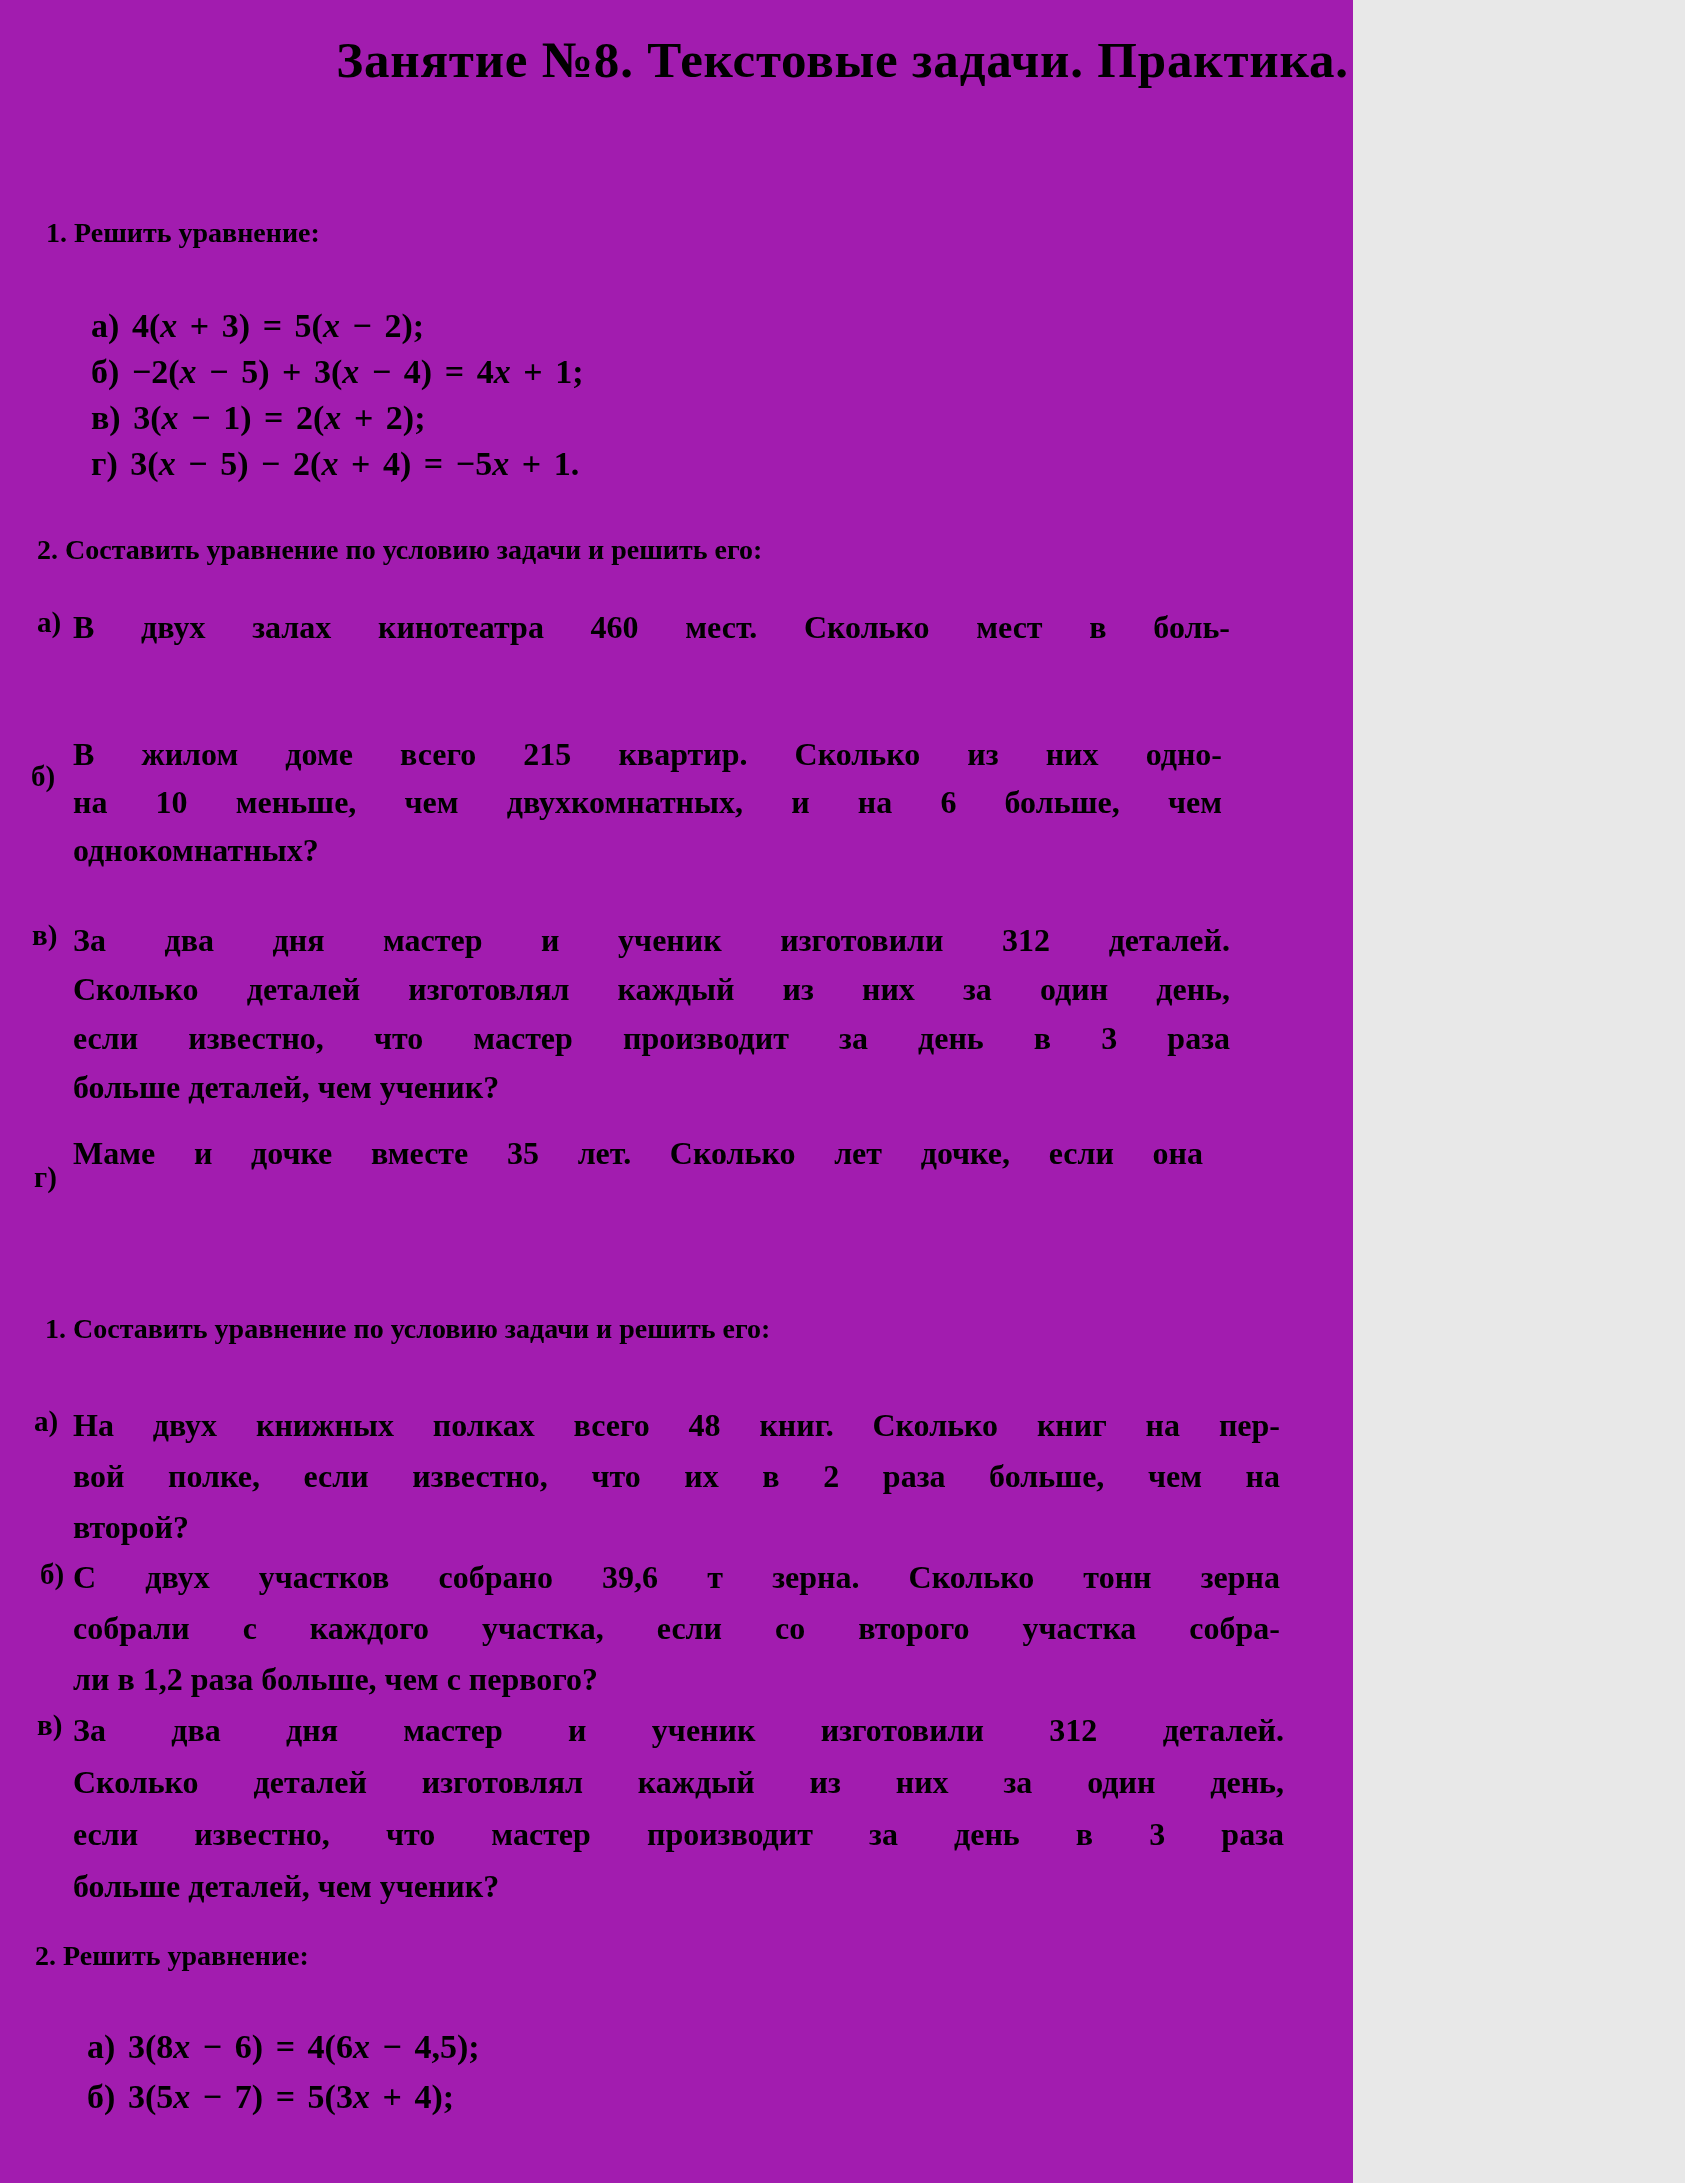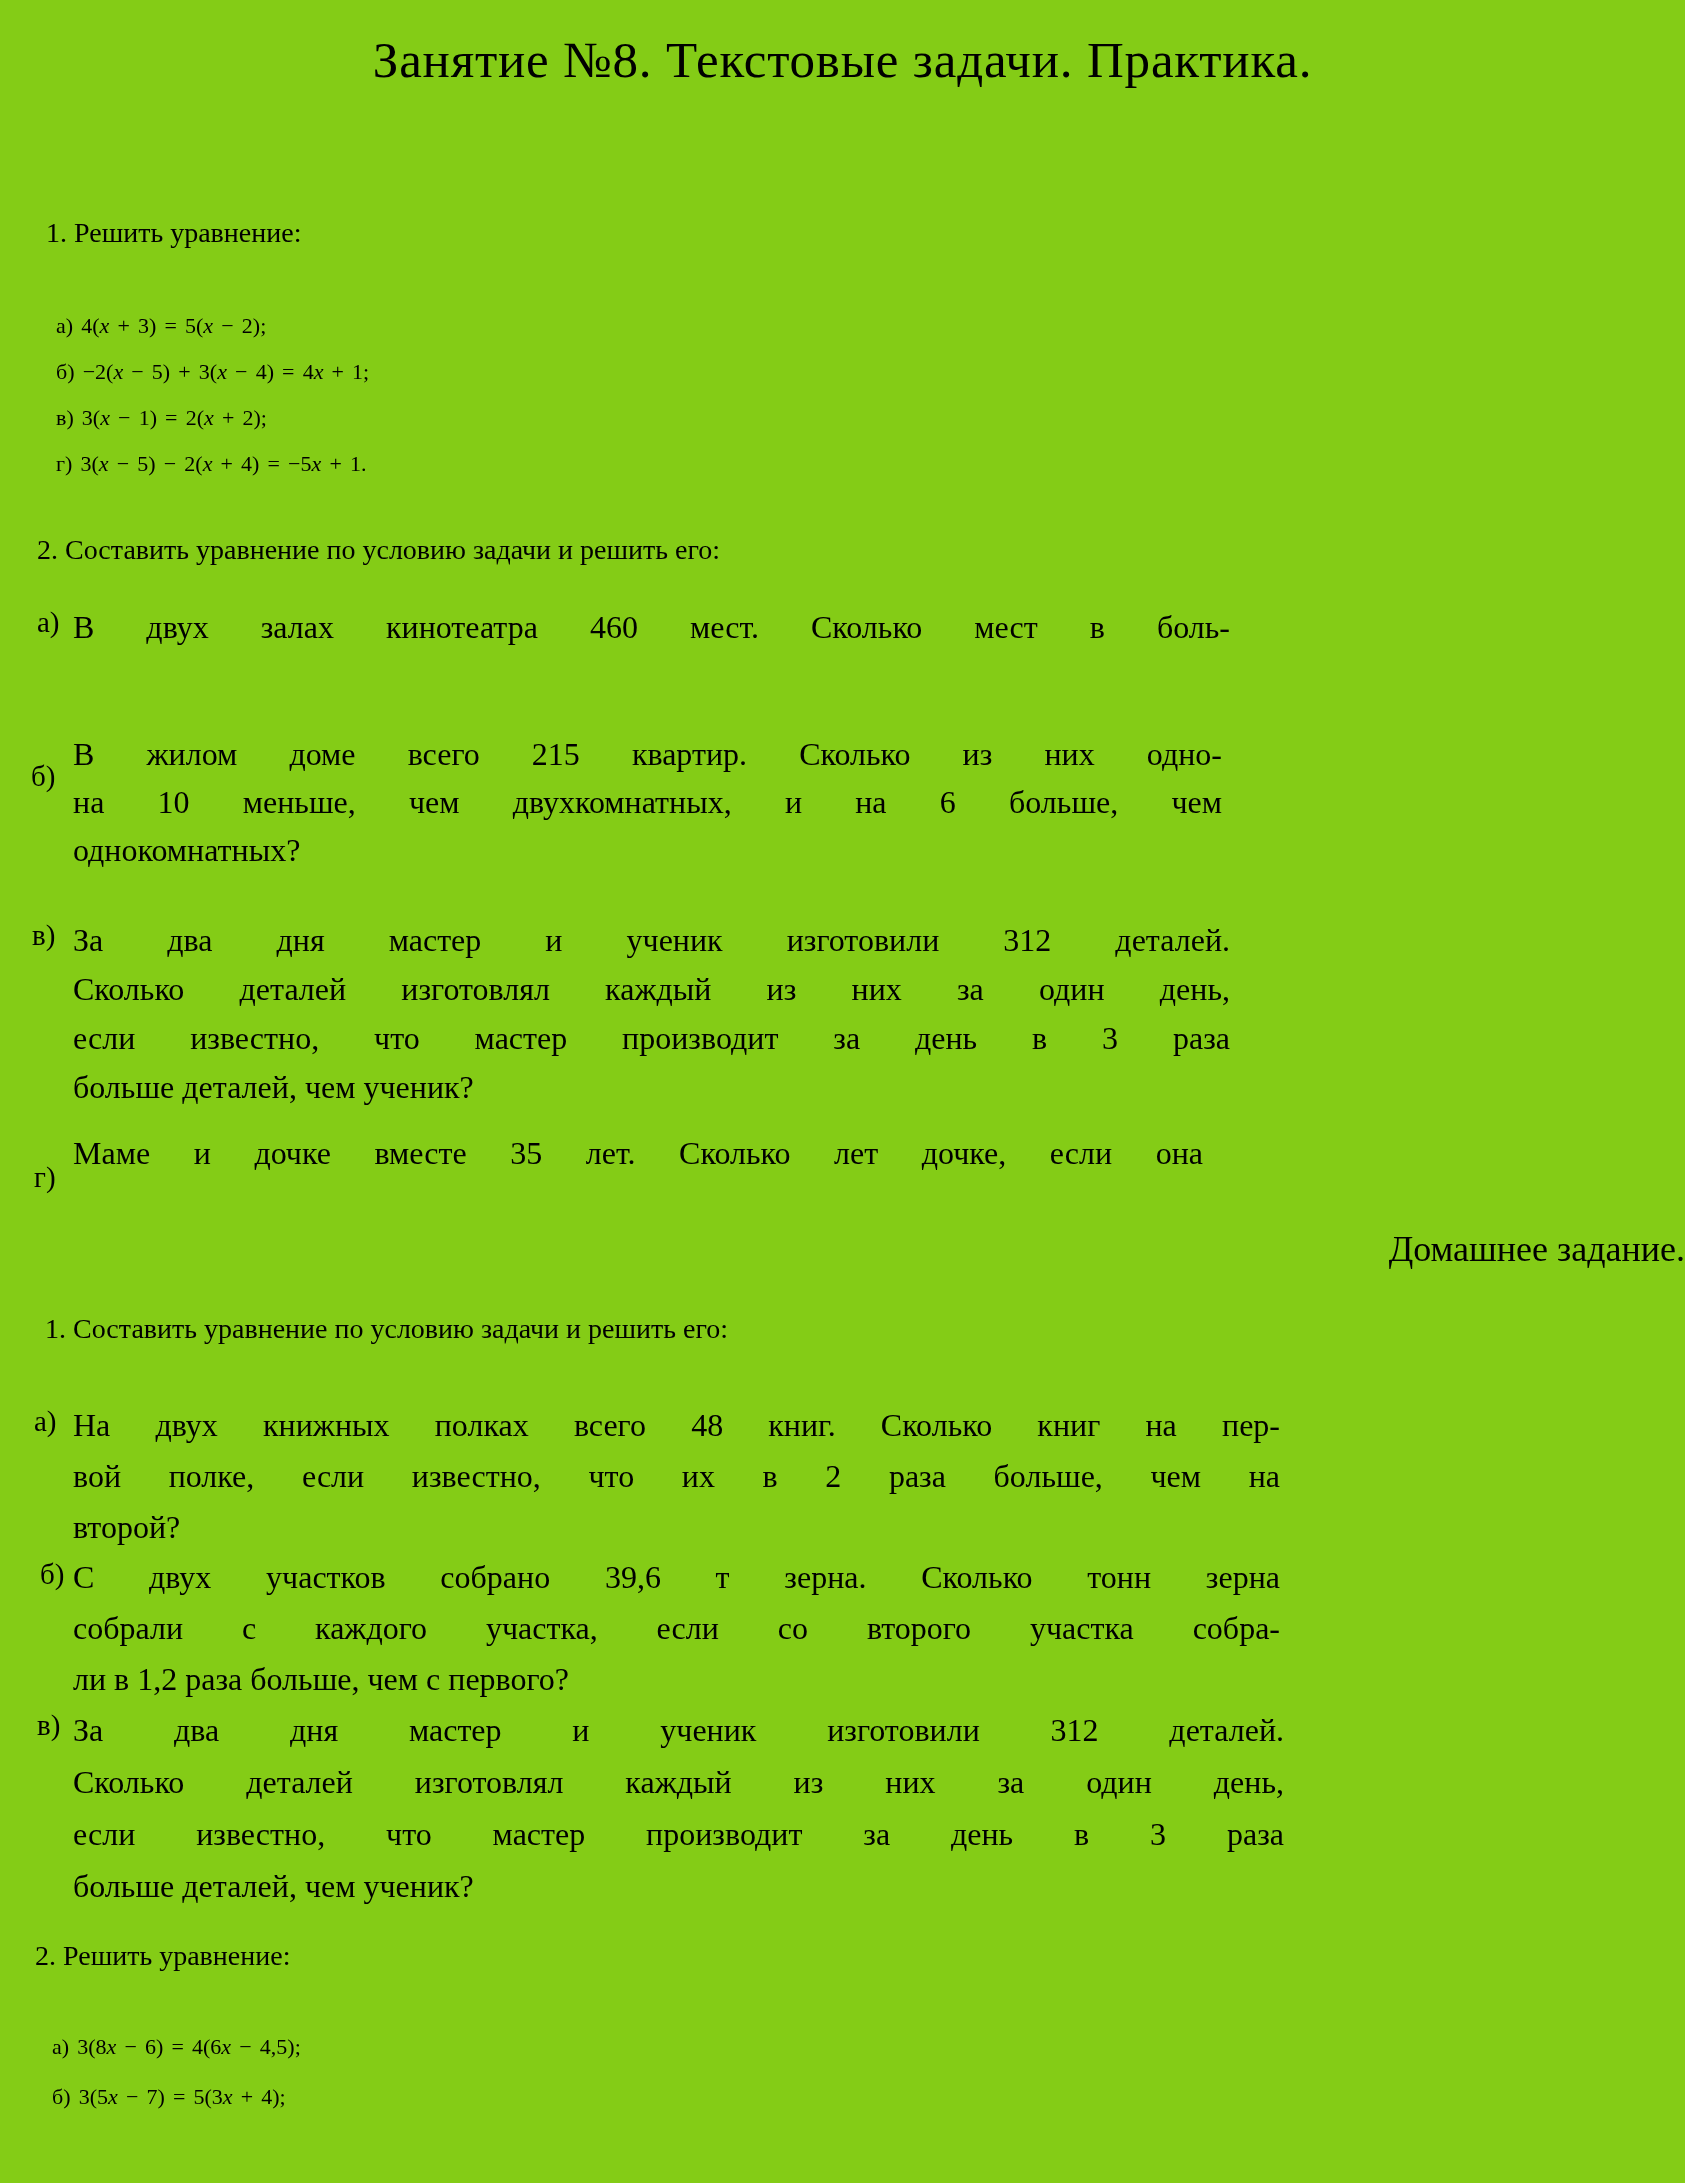--- a/index.html
+++ b/index.html
@@ -1,35 +1,35 @@
 <!DOCTYPE html>
 <html style="font-size:12.3px"><head>
 <meta charset="utf-8">
 <style>
   html,body{margin:0;padding:0;background:#e8e8e8;}
   #page{
     position:relative;
-    width:1685px;height:2183px;
-    background:#84cc16;
+    width:1353px;height:2183px;
+    background:#a21caf;
     color:#000000;
     font-family:"Liberation Serif", serif;
-    font-weight:normal;
+    font-weight:bold;
     overflow:hidden;
   }
   .abs{position:absolute;}
   .title{
     top:31px;left:0;width:1685px;
     text-align:center;
     font-size:51px;
     letter-spacing:0.8px;
     white-space:nowrap;
   }
   .heading{font-size:28px;white-space:nowrap;}
   .hw-title{top:1228px;left:0;width:1685px;text-align:right;font-size:36px;}
-  .eq-block{font-size:22px;word-spacing:0.12em;white-space:nowrap;}
+  .eq-block{font-size:34px;word-spacing:0.12em;white-space:nowrap;margin-left:35px;}
   .eq-block .eq{display:block;}
   .eq i{font-style:italic;font-family:"Liberation Serif", serif;}
   .para{font-size:32px;}
   .para .line{
     display:block;
     text-align:justify;
   }
   .para .line.just{text-align-last:justify;}
   .para .line.last{text-align-last:left;}
   .plabel{font-size:29px;}

